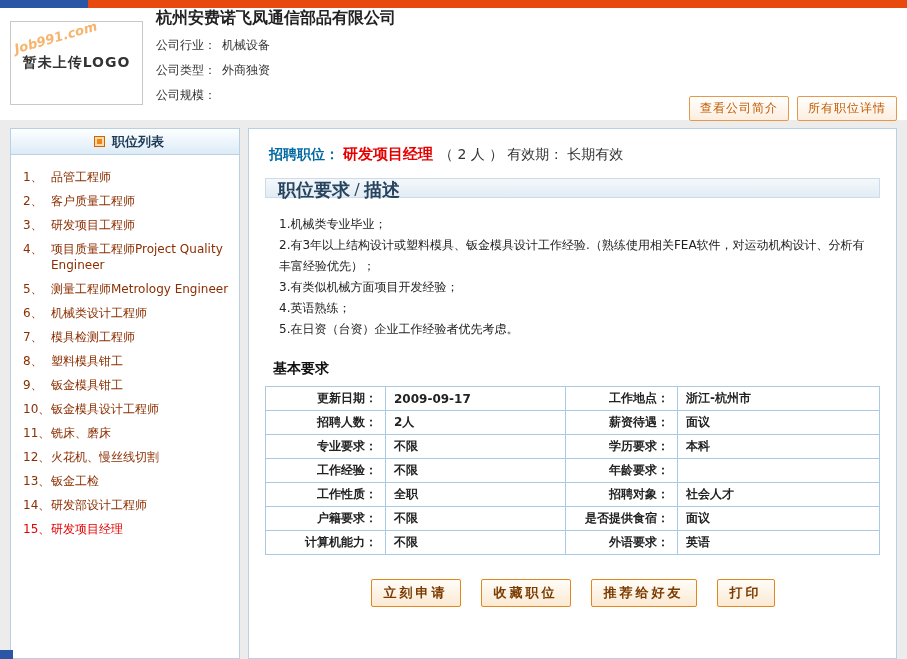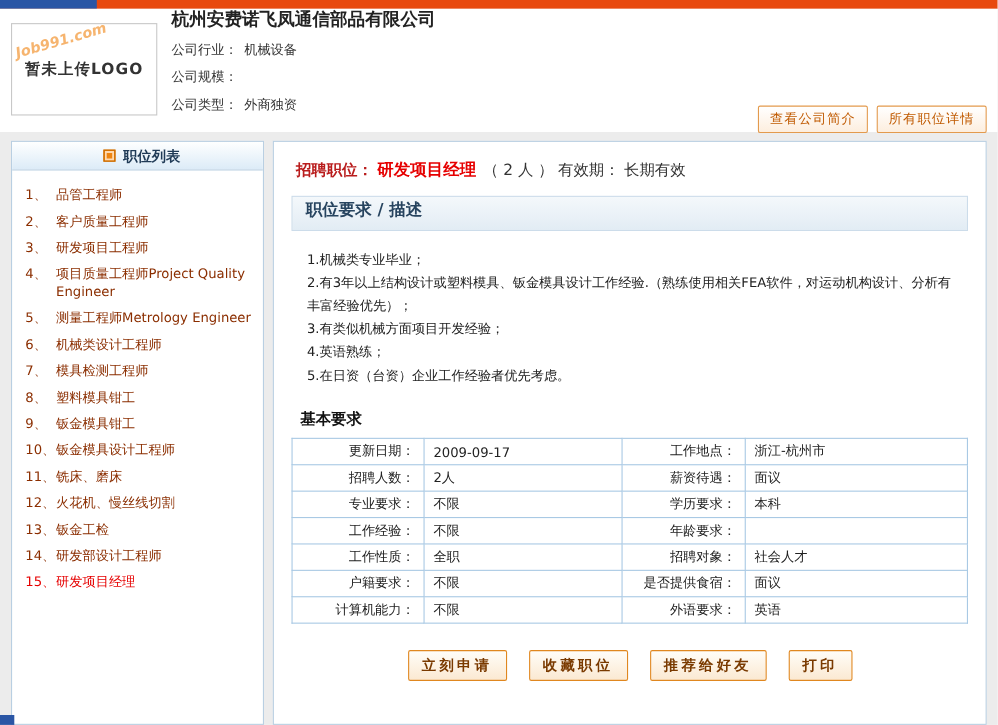--- a/index.html
+++ b/index.html
@@ -42,31 +42,31 @@
     box-shadow:inset 0 0 0 2px #ffd9ae; }
   .sidebar-title { font-size:13px; font-weight:bold; color:#1f3a56; }
   .job-list { list-style:none; margin:0; padding:10px 4px 0 12px; }
   .job-list li { display:flex; font-size:12px; color:#8b2e00; padding:4px 0; line-height:16px; cursor:pointer; }
   .job-list .num { width:28px; flex:0 0 28px; }
   .job-list li.active { color:#e60000; }
 
   
   .main { flex:1; background:#fff; border:1px solid #b9cfe2; padding:16px 16px 0; position:relative; overflow:hidden; }
   .job-header { font-size:14px; color:#333; padding-left:4px; }
-  .jh-label { color:#b91c1c; font-weight:bold;margin-top:24px; }
+  .jh-label { color:#0369a1; font-weight:bold;margin-top:24px; }
   .jh-title { color:#e60000; font-weight:bold; font-size:15px; margin:0 6px 0 4px; }
   .jh-count { color:#333; margin-right:4px; }
   .jh-valid { margin-left:4px; }
   .section-bar { margin-top:14px; background:linear-gradient(#f4f8fb,#e2ecf4);
-    border:1px solid #ccdcea; height:32px; line-height:22px; padding-left:12px;
-    font-size:15px; font-weight:bold; color:#27445f; }
+    border:1px solid #ccdcea; height:20px; line-height:22px; padding-left:12px;
+    font-size:18px; font-weight:bold; color:#27445f;font-family:Liberation Serif, serif; }
   .desc { padding:16px 8px 0 14px; font-size:12px; color:#222; line-height:21px; }
   .basic-title { margin:20px 0 8px 8px; font-size:14px; font-weight:bold; color:#111; }
   .req-table { width:100%; border-collapse:collapse; table-layout:fixed; font-size:12px; color:#222; }
-  .req-table td { border:1px solid #a9c9e4; height:24px; padding:1px 8px; overflow:hidden; white-space:nowrap; }
+  .req-table td { border:1px solid #a9c9e4; height:24px; padding:1px 8px; overflow:hidden; white-space:nowrap;font-weight:bold; }
   .req-table td.lbl { text-align:right; }
   .actions { display:flex; justify-content:center; gap:20px; margin-top:24px; }
   .btn-action { border:1px solid #e0871f; background:linear-gradient(#fffdf8,#fbe9d2);
     color:#7a3a00; font-weight:bold; font-size:13px; padding:4px 12px; border-radius:2px;
     cursor:pointer; font-family:inherit; letter-spacing:3px; }
   .corner-blue { position:absolute; left:0; bottom:0; width:13px; height:9px; background:#2a56a5; }
 </style>
 </head>
 <body>
 
@@ -78,24 +78,24 @@
   <div class="logo-box">
     <span class="watermark">Job991.com</span>
     <span class="logo-text">暂未上传LOGO</span>
   </div>
   <div class="company">
     <div class="company-name">杭州安费诺飞凤通信部品有限公司</div>
     <div class="info-row">
       <span class="info-label">公司行业：</span><span class="info-value">机械设备</span>
     </div>
     <div class="info-row">
+      <span class="info-label">公司类型：</span><span class="info-value">外商独资</span>
+    </div>
+    <div class="info-row">
       <span class="info-label">公司规模：</span><span class="info-value"></span>
-    </div>
-    <div class="info-row">
-      <span class="info-label">公司类型：</span><span class="info-value">外商独资</span>
     </div>
   </div>
   <div class="header-buttons">
     <button class="btn-orange">查看公司简介</button>
     <button class="btn-orange">所有职位详情</button>
   </div>
 </div>
 
 <div class="content">
 

